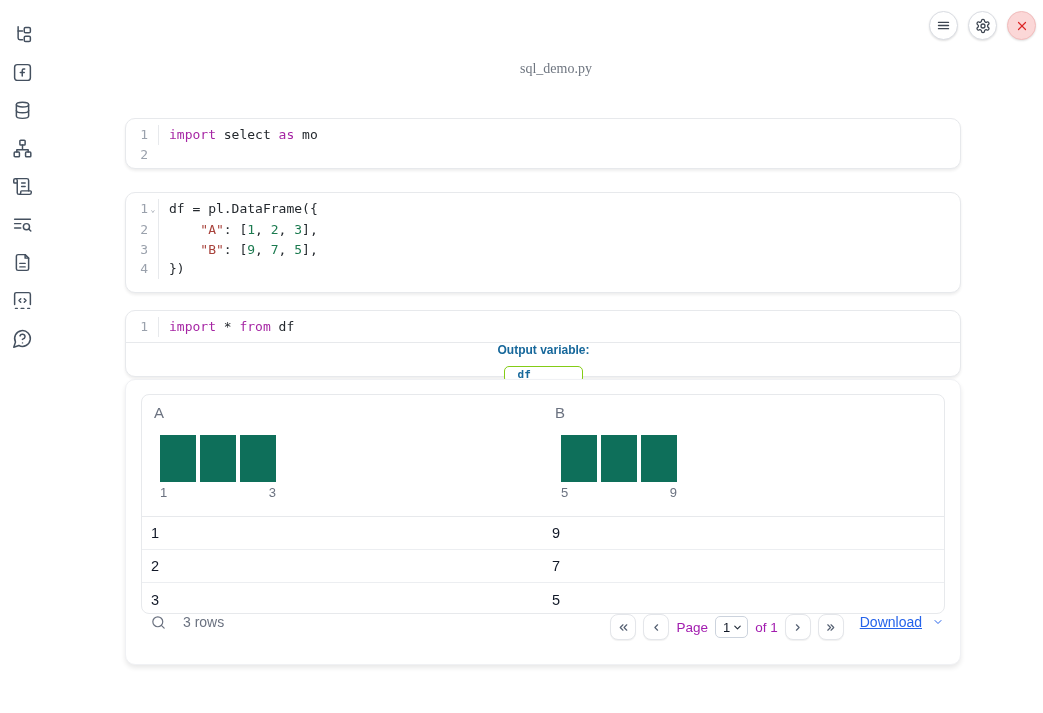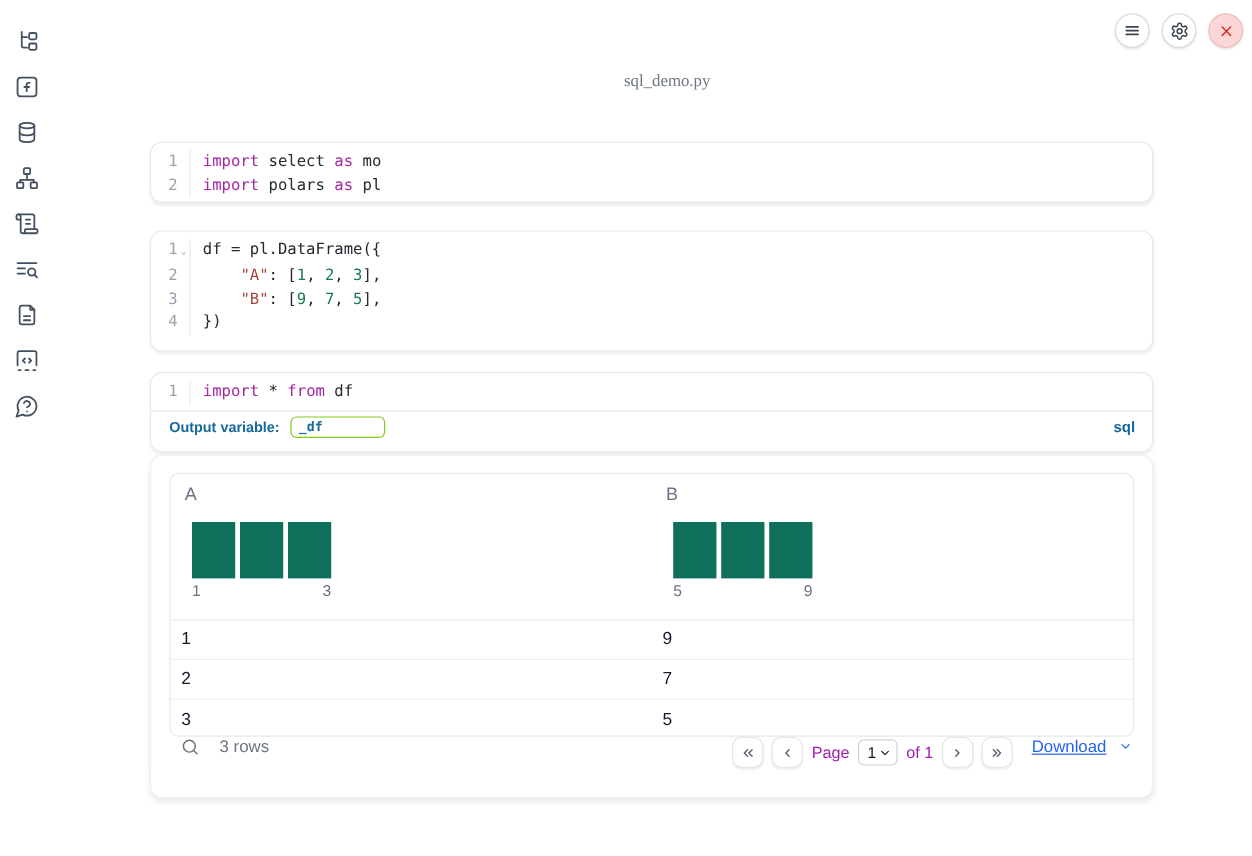--- a/index.html
+++ b/index.html
@@ -40,21 +40,21 @@
   .code-line { display:flex; }
   .gutter { width:22px; flex:none; text-align:right; color:#9aa1ac; }
   .foldslot { width:10px; flex:none; text-align:center; color:#9aa1ac; font-size:8px; line-height:21px; }
   .code-text { border-left:1px solid #e7e9ec; padding-left:10px; white-space:pre; color:var(--plain); }
   .tok-kw { color:var(--kw);text-align:center; }
   .tok-str { color:var(--str); }
   .tok-num { color:var(--num); }
   .tok-pl { color:var(--plain); }
 
   .outvar-row { border-top:1px solid #e7e9ec; height:27px; display:flex;
-    align-items:center; padding:0 14px 0 15px; gap:9px; margin-top:5px; }
+    align-items:center; padding:0 14px 0 15px; gap:9px; margin-top:5px;flex-direction:column; }
   .outvar-label { color:var(--blue); font-weight:bold; font-size:12px; }
   .outvar-input { width:79px; height:18px; border:1px solid #84cc16; border-radius:5px;
     font-family:"DejaVu Sans Mono", monospace; font-size:11px; font-weight:bold;
     color:var(--blue); padding:1px 6px; outline:none; }
   .lang-badge { margin-left:auto; color:var(--blue); font-weight:bold; font-size:12.5px; }
 
   
   .output-panel { position:absolute; left:125px; top:379px; width:836px; height:286px;
     background:#fff; border:1px solid #f0f1f4; border-radius:10px;
     box-shadow:0 3px 5px rgba(0,0,0,.09); padding:14px 15px 0; }
@@ -194,21 +194,20 @@
 <div class="cell" id="cell-0">
   <div class="editor">
       <div class="code-line">
         <span class="gutter">1</span>
         <span class="foldslot"></span>
         <span class="code-text"><span class="tok-kw">import</span><span class="tok-pl"> select </span><span class="tok-kw">as</span><span class="tok-pl"> mo</span></span>
       </div>
       <div class="code-line">
         <span class="gutter">2</span>
         <span class="foldslot"></span>
-        <span class="code-text"><span class="tok-kw">import</span><span class="tok-pl"> polars </span><span class="tok-kw">as</span><span class="tok-pl"> pl</span></span>
       </div>
     </div>
 </div>
 
 <div class="cell" id="cell-1">
   <div class="editor">
       <div class="code-line">
         <span class="gutter">1</span>
         <span class="foldslot">⌄</span>
         <span class="code-text"><span class="tok-pl">df = pl.DataFrame({</span></span>

